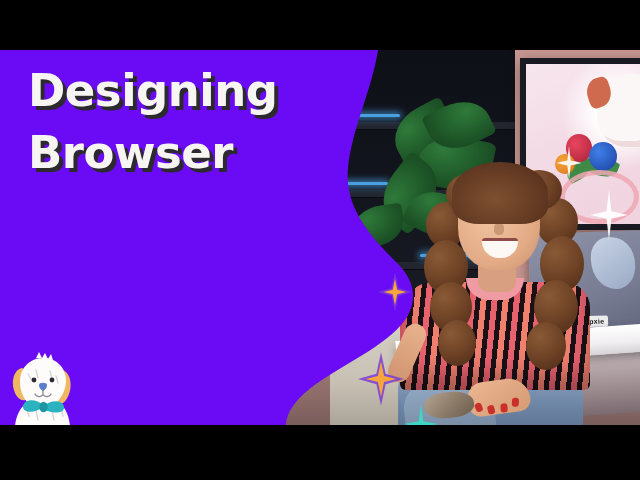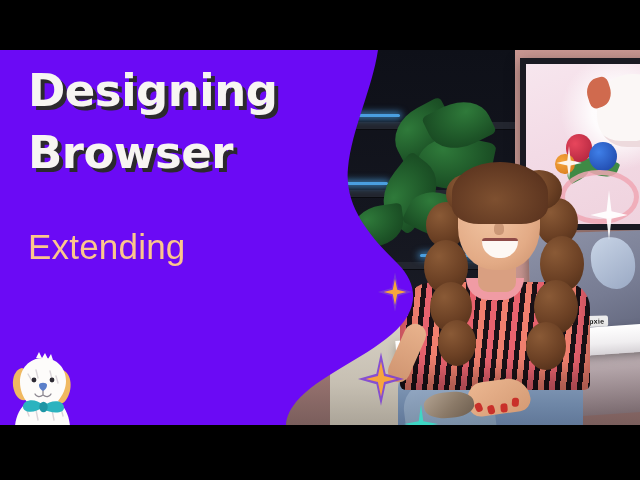--- a/index.html
+++ b/index.html
@@ -598,21 +598,20 @@
     </div>
 
     <div id="title-block">
       <div class="title-line">
         <span class="title-main">Designing</span>
       </div>
       <div class="title-line2">Browser</div>
     </div>
 
     <div id="subtitle-block">
-      <div class="subtitle">Extending</div>
     </div>
 
     <div id="dog-logo">
       <svg viewBox="0 0 74 76" width="74" height="76" aria-hidden="true">
 
         <path d="M16 18 C7 20 4 34 10 45 C14 52 22 52 25 45 C28 37 26 22 16 18 Z" fill="#f0b961"></path>
         <path d="M57 20 C66 24 67 40 60 50 C56 56 48 55 46 47 C43 38 47 23 57 20 Z" fill="#f0b961"></path>
 
         <path d="M37 8 C23 8 14 19 14 32 C14 40 17 47 21 52
                  C14 58 10 66 9 76 L64 76 C63 64 58 56 52 51

